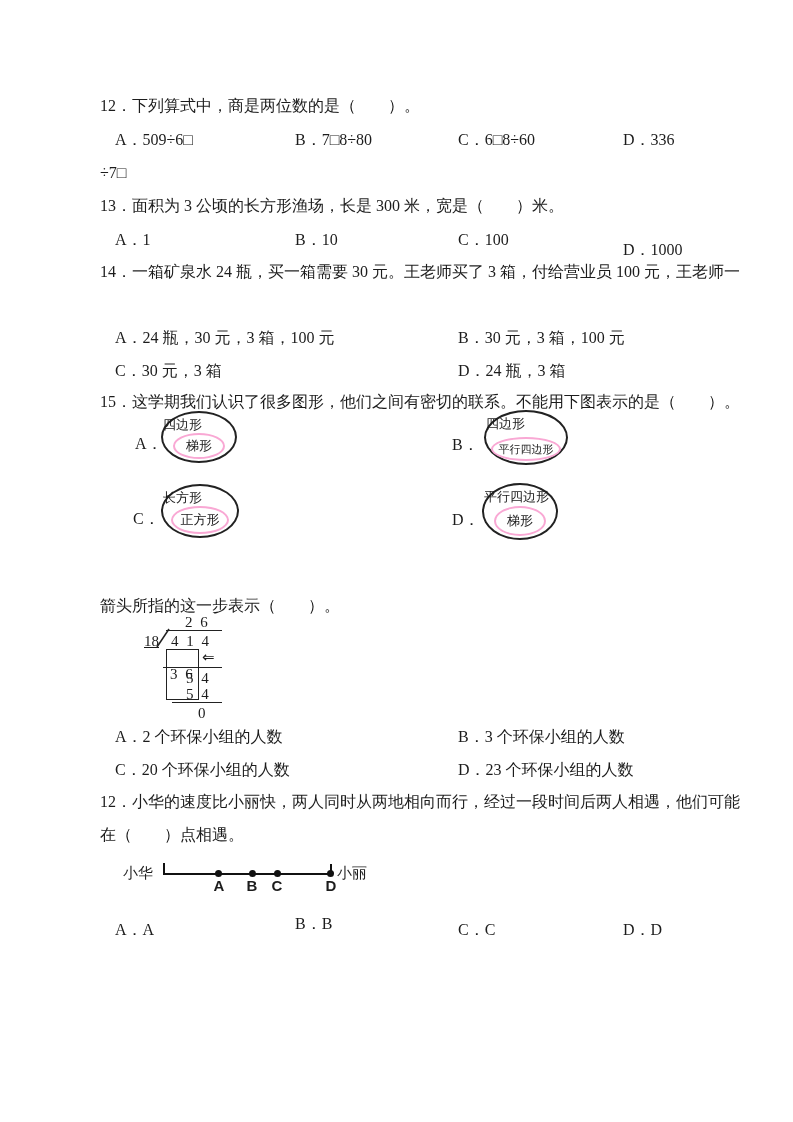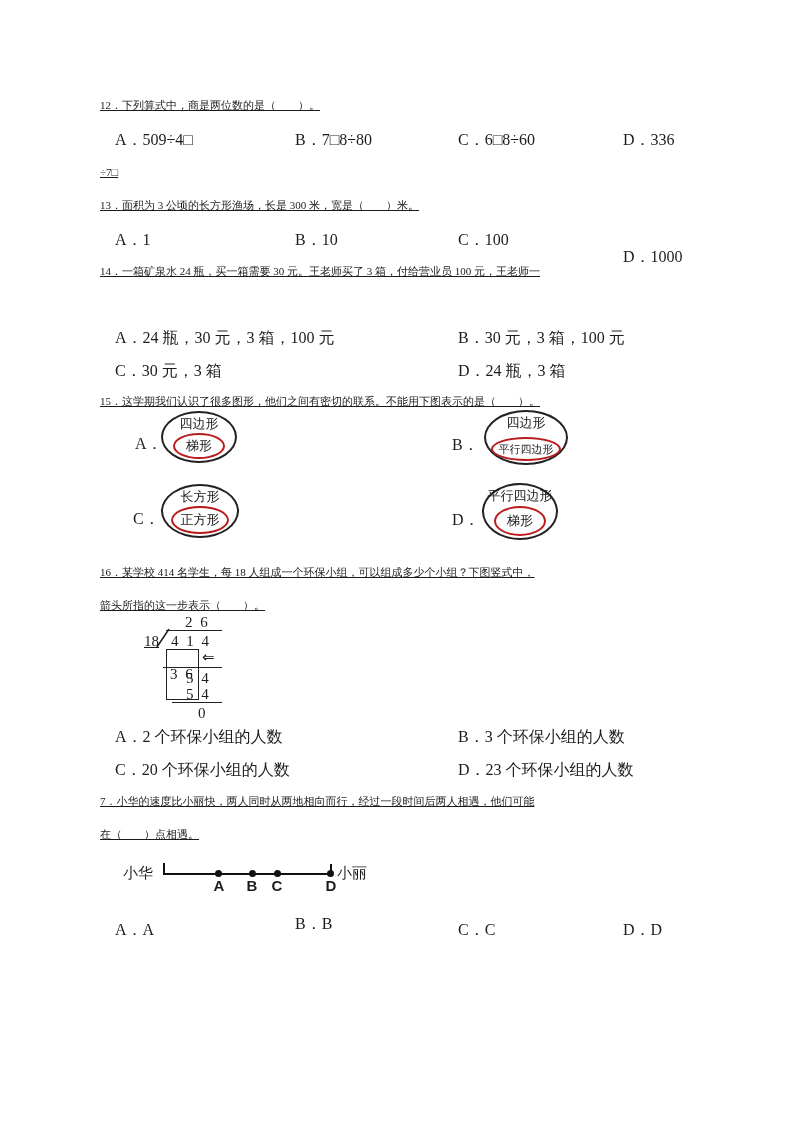--- a/index.html
+++ b/index.html
@@ -1,34 +1,34 @@
 <!DOCTYPE html>
 <html><head>
 <meta charset="utf-8">
 <style>
   html,body { margin:0; padding:0; background:#ffffff; }
   .page {
     position:relative; width:793px; height:1122px; background:#ffffff;
     font-family:"Liberation Serif","DejaVu Serif",serif;
     color:#1c1c1c; overflow:hidden;
   }
-  .line { position:absolute; white-space:nowrap; font-size:11px; line-height:19px;text-decoration:underline; }
+  .line { position:absolute; white-space:nowrap; font-size:16px; line-height:19px; }
   .stem { left:100px; }
   .opt  { position:absolute; white-space:nowrap; font-size:16px; line-height:19px; }
   .c1 { left:115px; } .c2 { left:295px; } .c3 { left:458px; } .c4 { left:623px; }
   .w1 { left:115px; } .w2 { left:458px; }
 
   
   .venn { position:absolute; }
   .venn .vlabel { position:absolute; left:0; font-size:16px; }
   .venn .outer { position:absolute; border:2px solid #222; border-radius:50%; box-sizing:border-box; }
-  .venn .outer-label { position:absolute; top:5px; left:0; width:100%; text-align:center;
-                       font-size:13px; line-height:14px; white-space:nowrap;font-family:Liberation Mono, monospace; }
+  .venn .outer-label { position:absolute; top:5px; left:0; width:100%; text-align:left;
+                       font-size:13px; line-height:14px; white-space:nowrap; }
   .venn .inner { position:absolute; left:50%; transform:translateX(-50%); bottom:2px;
-                 border:2px solid #b91c1c; border-radius:50%; box-sizing:border-box;
+                 border:2px solid #f9a8d4; border-radius:50%; box-sizing:border-box;
                  display:flex; align-items:center; justify-content:center;
                  font-size:13px; white-space:nowrap; }
   .venn .inner.small-text { font-size:11px; }
 
   
   .division { position:absolute; left:140px; top:612px; width:130px; height:112px; font-size:15px; }
   .division span { position:absolute; white-space:nowrap; letter-spacing:2px; }
   .dq        { left:45px; top:2px; }
   .ddivisor  { left:4px;  top:21px; letter-spacing:0 !important;text-decoration:underline; }
   .ddividend { left:31px; top:21px; }
@@ -50,31 +50,31 @@
   .nl-dot   { position:absolute; top:14px; width:7px; height:7px; background:#111; border-radius:50%; }
   .nl-pt    { position:absolute; top:21px; width:14px; text-align:center;
               font-weight:bold; font-size:15px; font-family:"Liberation Sans","DejaVu Sans",sans-serif; }
 </style>
 </head>
 <body>
 
 <div class="page">
 
   <div class="line stem" style="top:96px">12．下列算式中，商是两位数的是（　　）。</div>
-  <span class="opt c1" style="top:130px">A．509÷4□</span>
+  <span class="opt c1" style="top:130px">A．509÷6□</span>
   <span class="opt c2" style="top:130px">B．7□8÷80</span>
   <span class="opt c3" style="top:130px">C．6□8÷60</span>
   <span class="opt c4" style="top:130px">D．336</span>
   <div class="line" style="left:100px; top:163px">÷7□</div>
 
   <div class="line stem" style="top:196px">13．面积为 3 公顷的长方形渔场，长是 300 米，宽是（　　）米。</div>
   <span class="opt c1" style="top:230px">A．1</span>
   <span class="opt c2" style="top:230px">B．10</span>
   <span class="opt c3" style="top:230px">C．100</span>
-  <span class="opt c4" style="top:247px">D．1000</span>
+  <span class="opt c4" style="top:240px">D．1000</span>
 
   <div class="line stem" style="top:262px">14．一箱矿泉水 24 瓶，买一箱需要 30 元。王老师买了 3 箱，付给营业员 100 元，王老师一</div>
   <span class="opt w1" style="top:328px">A．24 瓶，30 元，3 箱，100 元</span>
   <span class="opt w2" style="top:328px">B．30 元，3 箱，100 元</span>
   <span class="opt w1" style="top:361px">C．30 元，3 箱</span>
   <span class="opt w2" style="top:361px">D．24 瓶，3 箱</span>
 
   <div class="line stem" style="top:392px">15．这学期我们认识了很多图形，他们之间有密切的联系。不能用下图表示的是（　　）。</div>
 
   <div class="venn" style="left:135px; top:410px; width:110px; height:58px">
@@ -102,21 +102,20 @@
   </div>
 
   <div class="venn" style="left:452px; top:481px; width:120px; height:62px">
     <span class="vlabel" style="top:29px">D．</span>
     <div class="outer" style="left:30px; top:2px; width:76px; height:57px">
       <div class="outer-label">平行四边形</div>
       <div class="inner" style="width:52px; height:30px">梯形</div>
     </div>
   </div>
 
-  <div class="line stem" style="top:563px">16．某学校 414 名学生，每 18 人组成一个环保小组，可以组成多少个小组？下图竖式中，</div>
   <div class="line stem" style="top:596px">箭头所指的这一步表示（　　）。</div>
 
   <div class="division">
     <span class="dq">2 6</span>
     <div class="dvinculum"></div>
     <span class="ddivisor">18</span>
     <svg class="dslash" width="14" height="20">
       <line x1="1" y1="19" x2="13" y2="1" stroke="#222" stroke-width="1.5"></line>
     </svg>
     <span class="ddividend">4 1 4</span>
@@ -127,21 +126,21 @@
     <span class="dsub2">5 4</span>
     <div class="dline2"></div>
     <span class="drem">0</span>
   </div>
 
   <span class="opt w1" style="top:727px">A．2 个环保小组的人数</span>
   <span class="opt w2" style="top:727px">B．3 个环保小组的人数</span>
   <span class="opt w1" style="top:760px">C．20 个环保小组的人数</span>
   <span class="opt w2" style="top:760px">D．23 个环保小组的人数</span>
 
-  <div class="line stem" style="top:792px">7．小华的速度比小丽快，两人同时从两地相向而行，经过一段时间后两人相遇，他们可能</div>
+  <div class="line stem" style="top:792px">12．小华的速度比小丽快，两人同时从两地相向而行，经过一段时间后两人相遇，他们可能</div>
   <div class="line stem" style="top:825px">在（　　）点相遇。</div>
 
   <div class="numberline">
     <span class="nl-side" style="left:0px">小华</span>
     <div class="nl-line"></div>
     <div class="nl-tick" style="left:40px;  top:7px; height:10px"></div>
     <div class="nl-tick" style="left:207px; top:8px; height:9px"></div>
     <div class="nl-dot" style="left:92px"></div>
     <div class="nl-dot" style="left:126px"></div>
     <div class="nl-dot" style="left:151px"></div>

